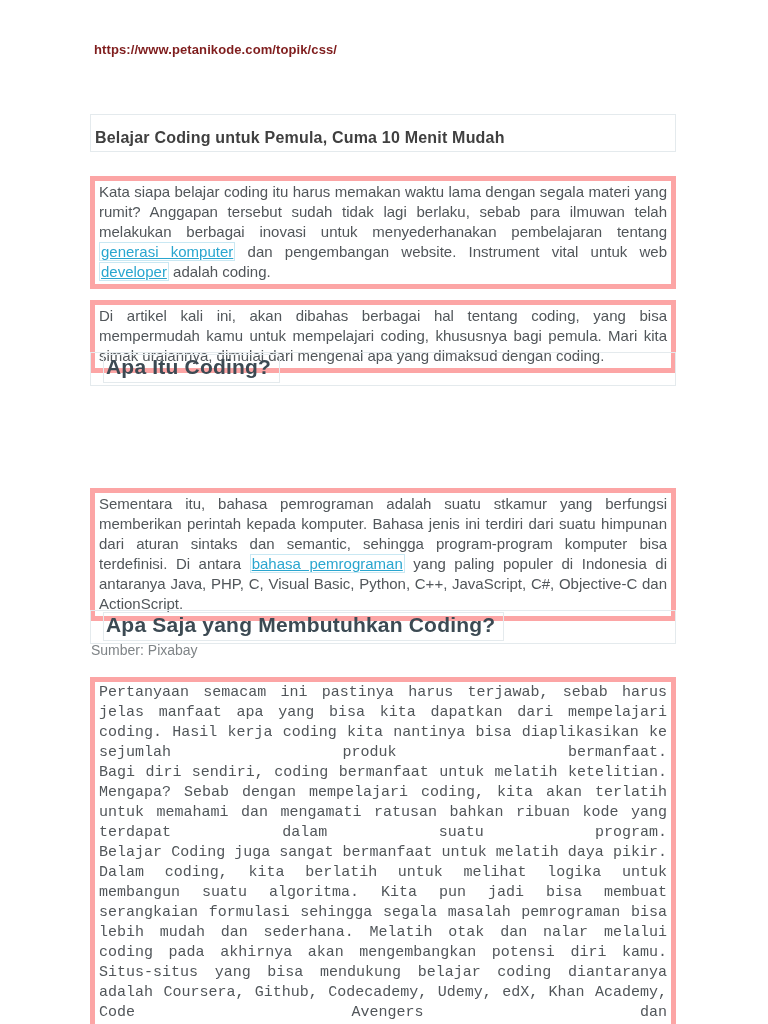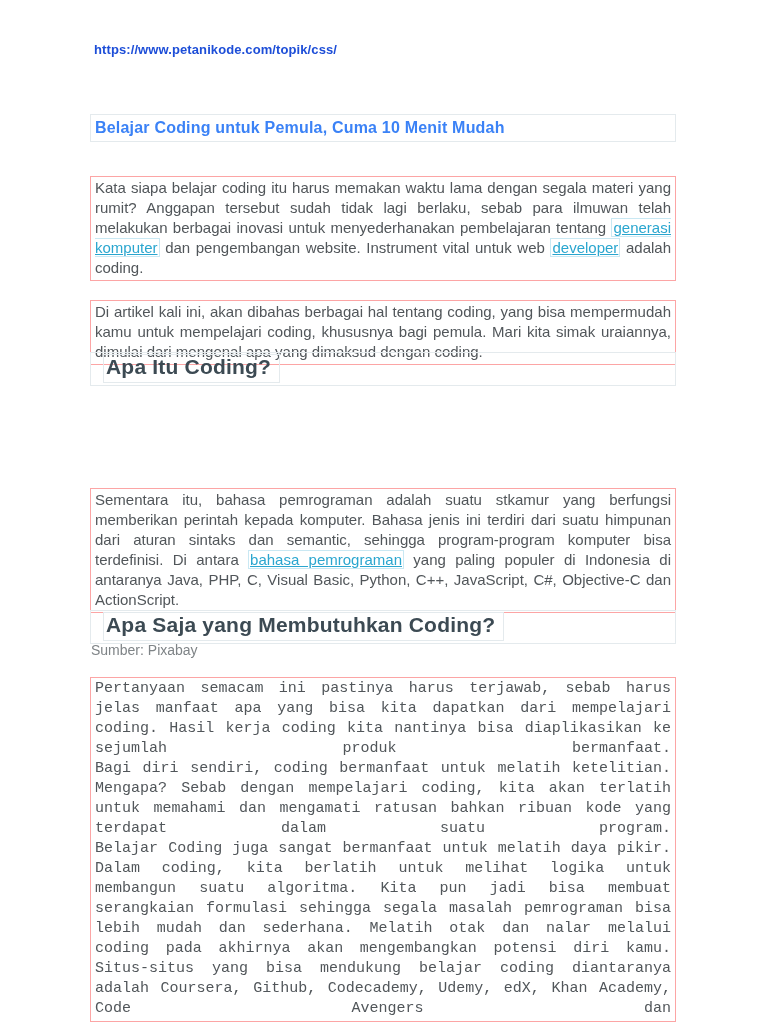--- a/index.html
+++ b/index.html
@@ -14,42 +14,42 @@
     background: #ffffff;
     overflow: hidden;
     font-family: "Liberation Sans", "DejaVu Sans", sans-serif;
   }
   .url-line {
     position: absolute;
     left: 94px;
     top: 42px;
     font-size: 13px;
     font-weight: bold;
-    color: #1d4ed8;
+    color: #7f1d1d;
     letter-spacing: 0.1px;
   }
   .title-box {
     position: absolute;
     left: 90px;
     top: 114px;
     width: 586px;
     box-sizing: border-box;
     border: 1px solid #e4eaed;
-    padding: 4px 4px 4px 4px;
+    padding: 14px 4px 4px 4px;
     font-size: 16px;
     font-weight: bold;
-    color: #3b82f6;
+    color: #404040;
     letter-spacing: 0.2px;
   }
   .pbox {
     position: absolute;
     left: 90px;
     width: 586px;
     box-sizing: border-box;
-    border: 1px solid #fca5a5;
+    border: 5px solid #fca5a5;
     padding: 1px 4px 2px 4px;
     font-size: 15px;
     line-height: 20px;
     color: #51565a;
     text-align: justify;
   }
   .p-intro-1 { top: 176px; }
   .p-intro-2 { top: 276px; margin-top: 24px; }
   .p-s1-1    { top: 397px; }
   .p-s1-2    { top: 488px; }

